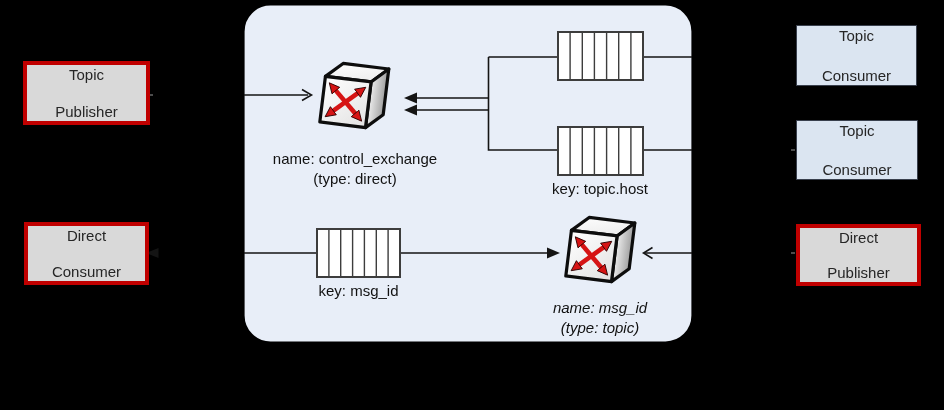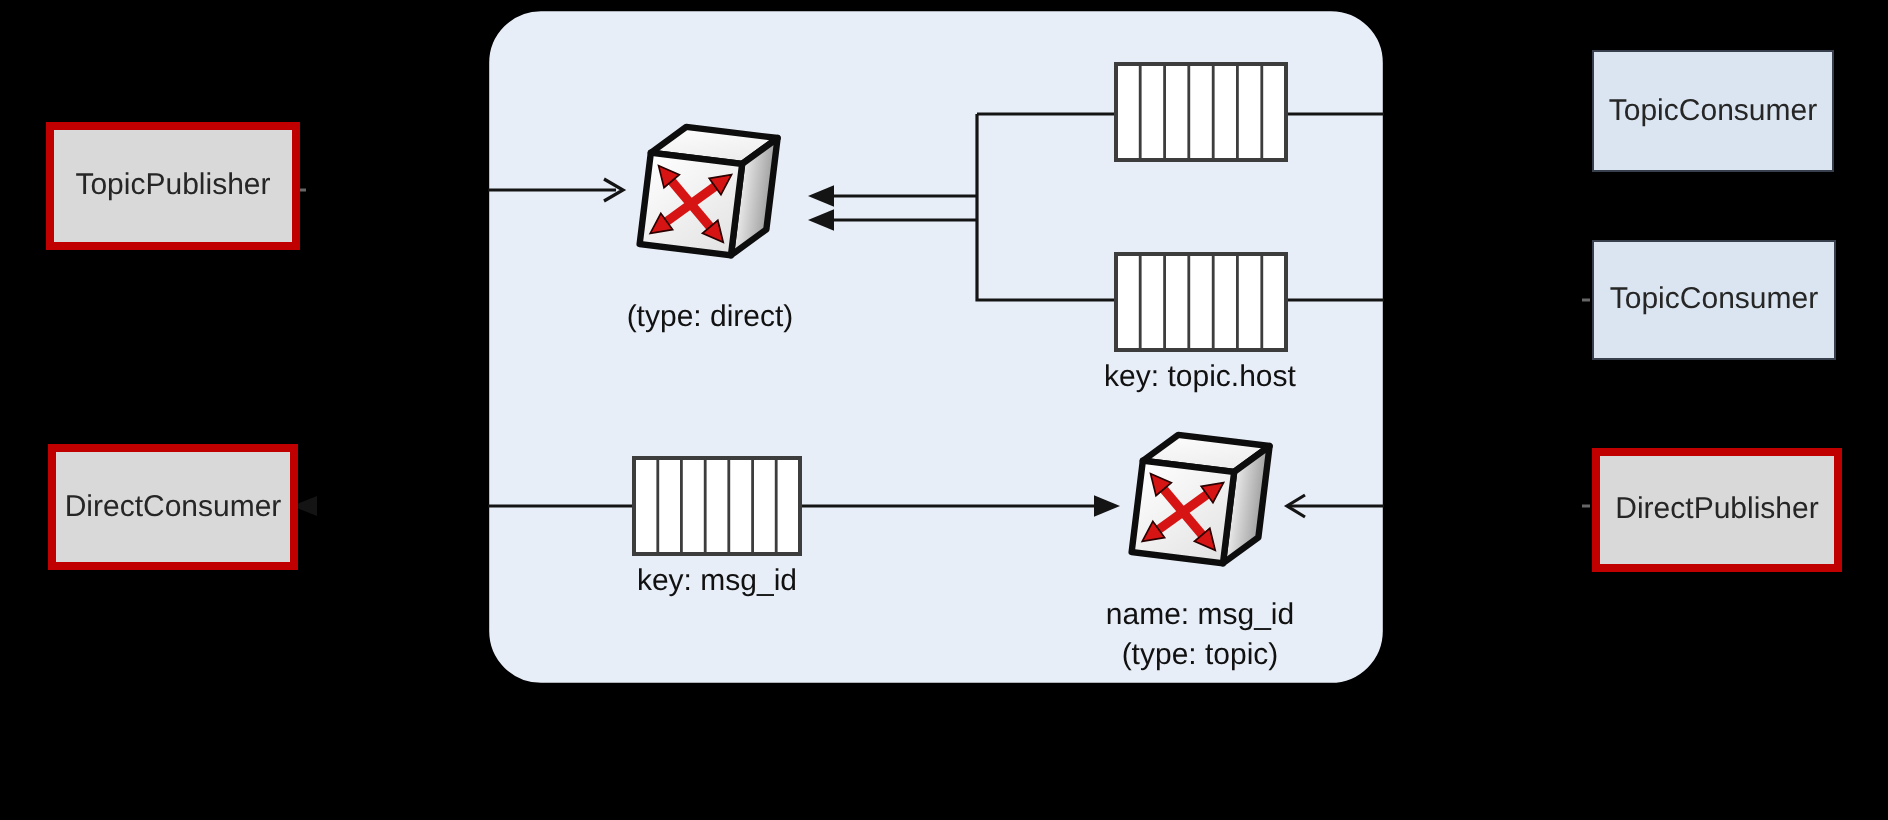--- a/index.html
+++ b/index.html
@@ -6,22 +6,22 @@
   .stage{
     position:relative;width:944px;height:410px;background:#000;
     font-family:"Liberation Sans",sans-serif;overflow:hidden;
   }
   .overlay{position:absolute;left:0;top:0;}
   .lbl{
     position:absolute;text-align:center;color:#111;
     font-size:15px;line-height:1.36;white-space:nowrap;
   }
   .node{
-    position:absolute;box-sizing:border-box;display:flex;flex-direction:row;
-    align-items:center;justify-content:center;text-align:center;
+    position:absolute;box-sizing:border-box;display:flex;flex-direction:column;
+    align-items:center;justify-content:space-between;text-align:center;
     font-size:15px;line-height:1.3;color:#262626;
   }
   .node.red{border:4px solid #c00000;background:#d9d9d9;}
   .node.blue{border:1px solid #39404d;background:#dbe5f1;}
 </style>
 </head>
 <body>
 
 <div class="stage">
 
@@ -114,26 +114,27 @@
     <div>Topic</div>
     <div>Consumer</div>
   </div>
 
   <div class="node red" style="left:796px;top:224px;width:125px;height:62px;">
     <div>Direct</div>
     <div>Publisher</div>
   </div>
 
   <div class="lbl" style="left:255px;top:149px;width:200px;">
+    <div>name: control_exchange</div>
     <div>(type: direct)</div>
   </div>
 
 
   <div class="lbl" style="left:276px;top:281px;width:165px;">key: msg_id</div>
 
   <div class="lbl" style="left:520px;top:179px;width:160px;">key: topic.host</div>
 
-  <div class="lbl" style="left:500px;top:298px;width:200px;">
+  <div class="lbl" style="left:500px;top:298px;width:200px;font-style:italic;">
     <div>name: msg_id</div>
     <div>(type: topic)</div>
   </div>
 
 </div>
 
 </body></html>

